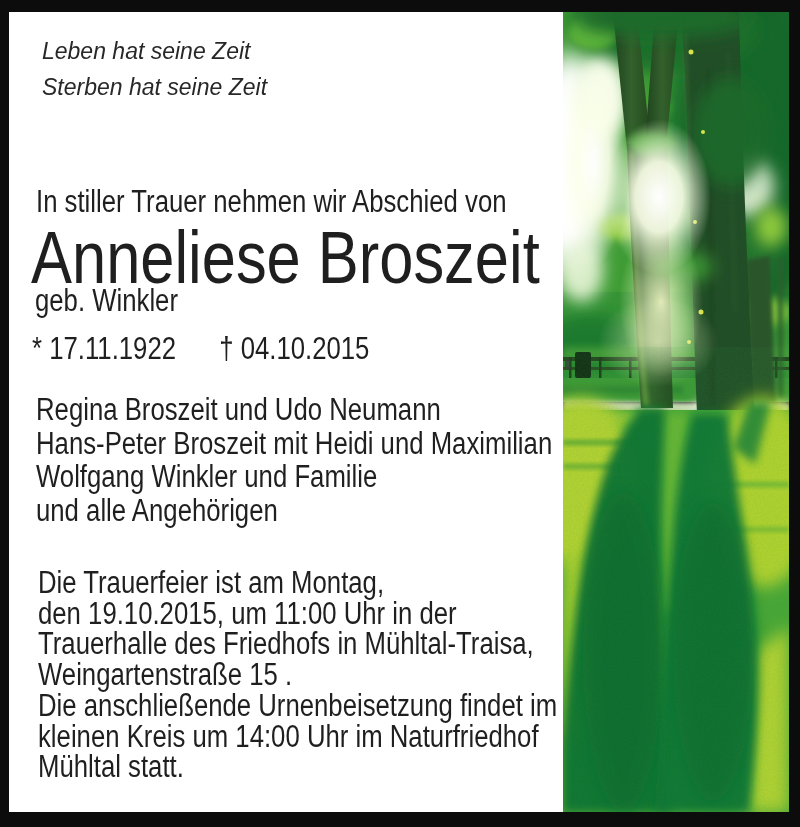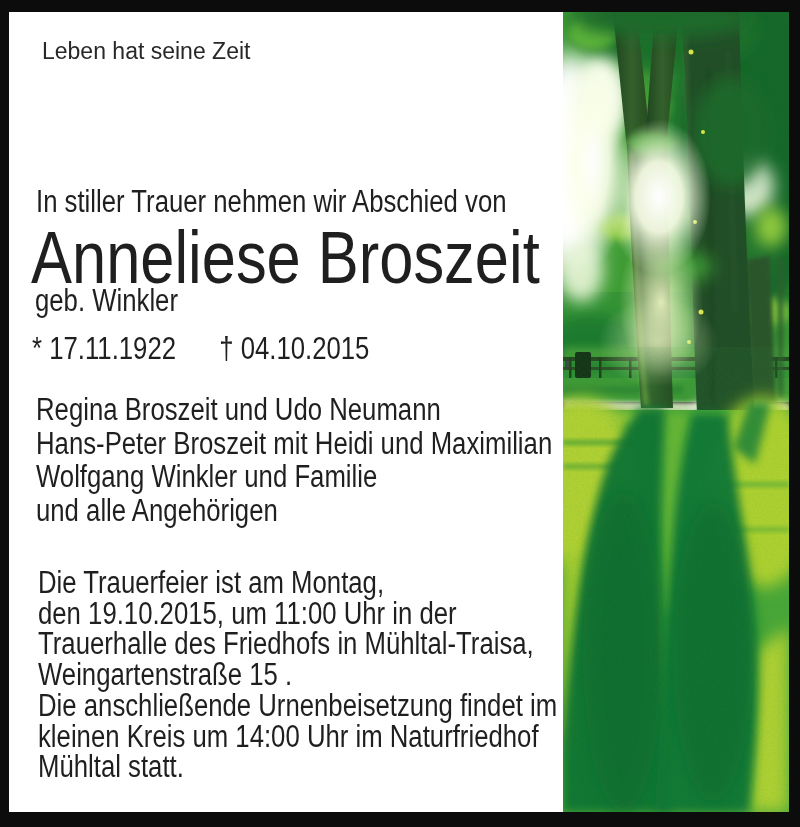--- a/index.html
+++ b/index.html
@@ -1,39 +1,40 @@
 <!DOCTYPE html>
 <html><head>
 <meta charset="utf-8">
 <style>
   html,body{margin:0;padding:0;background:#3a3a3a;}
   .page{position:relative;width:800px;height:827px;background:#0c0c0c;overflow:hidden;
         font-family:"Liberation Sans",sans-serif;}
   .paper{position:absolute;left:9px;top:12px;width:554px;height:800px;background:#ffffff;}
   .photo-wrap{position:absolute;left:563px;top:12px;width:226px;height:800px;overflow:hidden;}
   .t{position:absolute;color:#1f1f1f;transform:scaleX(0.83);transform-origin:0 0;white-space:nowrap;}
-  .quote{left:42px;top:33px;font-size:23px;line-height:36px;color:#282828;
+  .quote{left:42px;top:33px;font-style:italic;font-size:23px;line-height:36px;color:#282828;
          transform:none;}
   .intro{left:36px;top:184px;font-size:31px;line-height:36px;}
   .name{left:31px;top:220px;font-size:74px;line-height:76px;letter-spacing:0;}
   .maiden{left:35px;top:284px;font-size:31px;line-height:34px;}
   .dates{left:32px;top:331px;font-size:31px;line-height:36px;}
   .dates .birth{margin-right:52px;}
   .mourners{left:36px;top:393px;font-size:31px;line-height:33.5px;}
   .funeral{left:38px;top:568px;font-size:31px;line-height:30.7px;}
 </style>
 </head>
 <body>
 
 <div class="page">
 
   <div class="paper"></div>
 
   <div class="t quote">
     <div>Leben hat seine Zeit</div>
+    <div>Sterben hat seine Zeit</div>
   </div>
 
   <div class="t intro">In stiller Trauer nehmen wir Abschied von</div>
 
   <div class="t name">Anneliese Broszeit</div>
 
   <div class="t maiden">geb. Winkler</div>
 
   <div class="t dates">
     <span class="birth">* 17.11.1922</span><span>† 04.10.2015</span>

